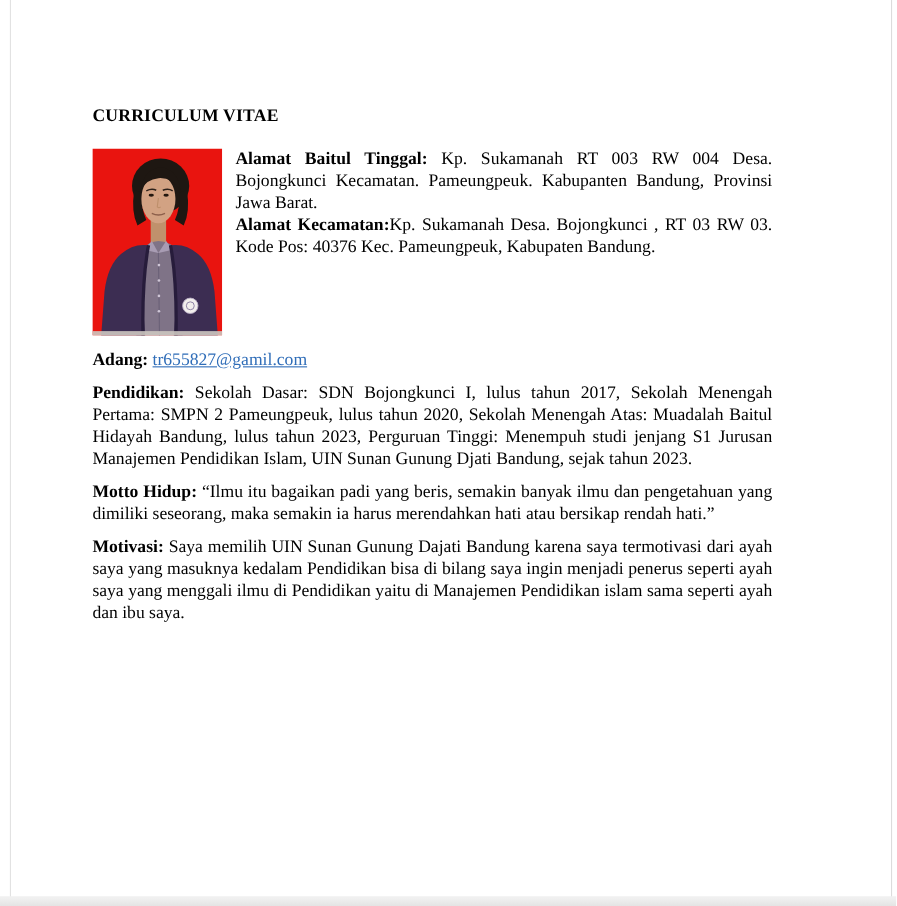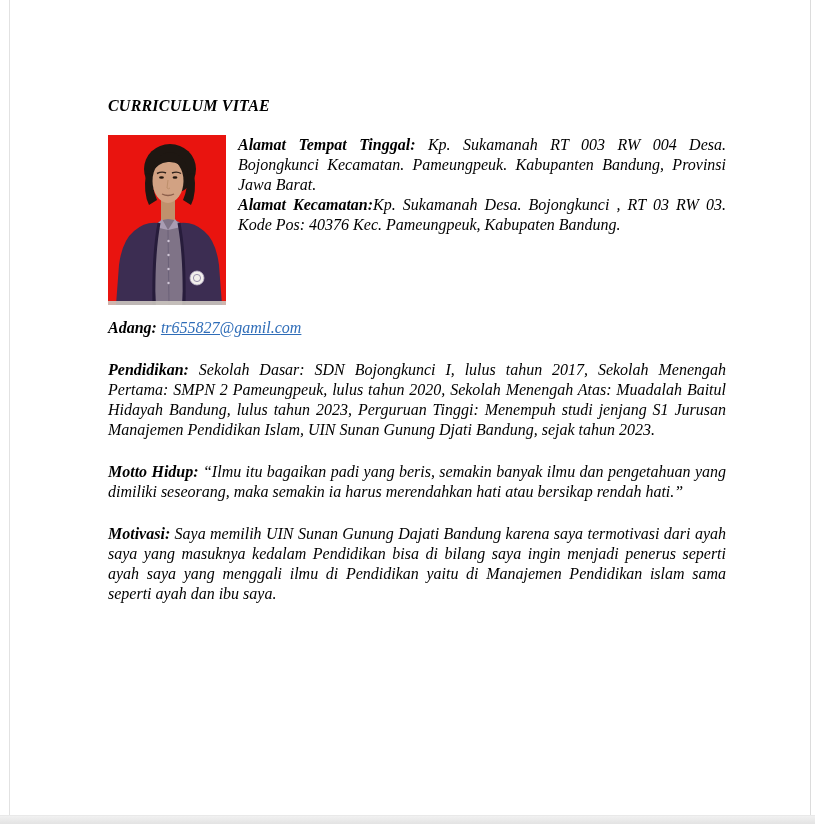--- a/index.html
+++ b/index.html
@@ -4,29 +4,29 @@
 <style>
   html,body{margin:0;padding:0;background:#ffffff;}
   .screen{
     position:relative;width:815px;height:824px;overflow:hidden;background:#ffffff;
     font-family:"Liberation Serif","DejaVu Serif",serif;color:#000;
   }
   .page-edge-left{position:absolute;left:9px;top:0;bottom:9px;width:1px;background:#e2e2e2;}
   .page-edge-right{position:absolute;left:810px;top:0;bottom:9px;width:1px;background:#dcdcdc;}
   .bottom-strip{position:absolute;left:0;right:0;bottom:0;height:9px;
     background:linear-gradient(#f1f1f1,#e3e3e3);border-top:1px solid #e9e9e9;box-sizing:border-box;}
-  .content{position:absolute;left:108px;top:0;width:618px;font-size:16px;line-height:20px;font-style:italic;}
+  .content{position:absolute;left:84px;top:0;width:618px;font-size:16px;line-height:20px;}
   .doc-title{font-size:16px;font-weight:bold;margin:96px 0 19px 0;letter-spacing:.2px;}
   .photo{float:left;width:118px;height:170px;margin:0 12px 4px 0;}
   .photo svg{display:block;}
   .bio p{margin:0;text-align:justify;}
   .clear{clear:both;}
   .line-hp{margin:11px 0 0 0;}
   .line-email{margin:9px 0 0 0;}
-  .para{margin:22px 0 0 0;text-align:justify;}
+  .para{margin:10px 0 0 0;text-align:justify;}
   .b{font-weight:bold;}
   a.link{color:var(--link,#2f6db8);text-decoration:underline;cursor:pointer;}
 </style>
 </head>
 <body>
 
 <div class="screen">
 
   <div class="page-edge-left"></div>
   <div class="page-edge-right"></div>
@@ -71,21 +71,21 @@
           <path d="M51,88 Q45,120 46,170" fill="none" stroke-width="3" stroke="#271c3b"></path>
           <path d="M71,88 Q77,120 76,170" fill="none" stroke-width="3" stroke="#271c3b"></path>
 
           <circle cx="89" cy="143" r="7" stroke="#b9aec6" stroke-width="0.8" fill="#f2efec"></circle>
           <circle cx="89" cy="143" r="3.6" fill="none" stroke-width="0.9" stroke="#8f84a5"></circle>
 
           <rect x="0" y="166" width="118" height="4" opacity="0.9" fill="#ccc6c0"></rect>
         </svg>
       </div>
 
-      <p><span class="b">Alamat Tempat Tinggal:</span><span> Kp. Sukamanah RT 003 RW 004 Desa. Bojongkunci Kecamatan. Pameungpeuk. Kabupanten Bandung, Provinsi Jawa Barat.</span></p>
+      <p><span class="b">Alamat Baitul Tinggal:</span><span> Kp. Sukamanah RT 003 RW 004 Desa. Bojongkunci Kecamatan. Pameungpeuk. Kabupanten Bandung, Provinsi Jawa Barat.</span></p>
       <p><span class="b">Alamat Kecamatan:</span><span>Kp. Sukamanah Desa. Bojongkunci , RT 03 RW 03. Kode Pos:  40376 Kec. Pameungpeuk, Kabupaten Bandung.</span></p>
     </div>
 
     <div class="clear"></div>
 
 
     <p class="line-email"><span class="b">Adang:</span><span> </span><a class="link">tr655827@gamil.com</a></p>
 
     <p class="para"><span class="b">Pendidikan:</span><span> Sekolah Dasar: SDN Bojongkunci I, lulus tahun 2017, Sekolah Menengah Pertama: SMPN 2 Pameungpeuk, lulus tahun 2020, Sekolah Menengah Atas: Muadalah Baitul Hidayah Bandung, lulus tahun 2023, Perguruan Tinggi: Menempuh studi jenjang S1 Jurusan Manajemen Pendidikan Islam, UIN Sunan Gunung Djati Bandung, sejak tahun 2023.</span></p>
 

